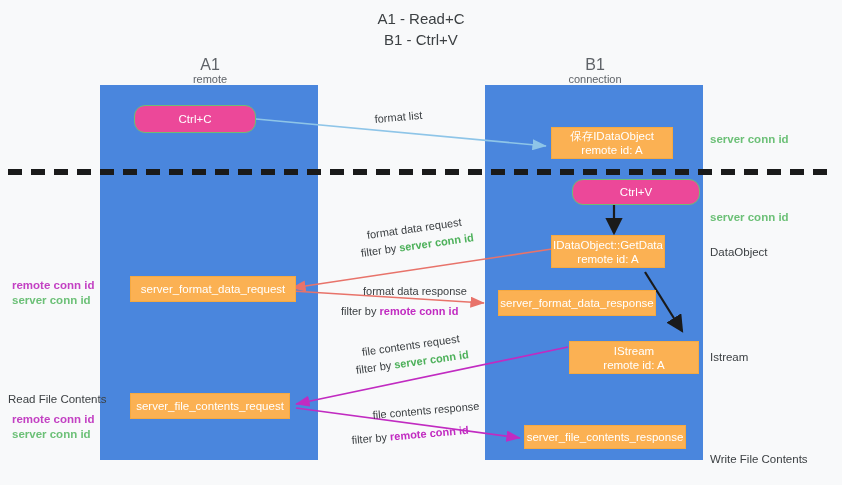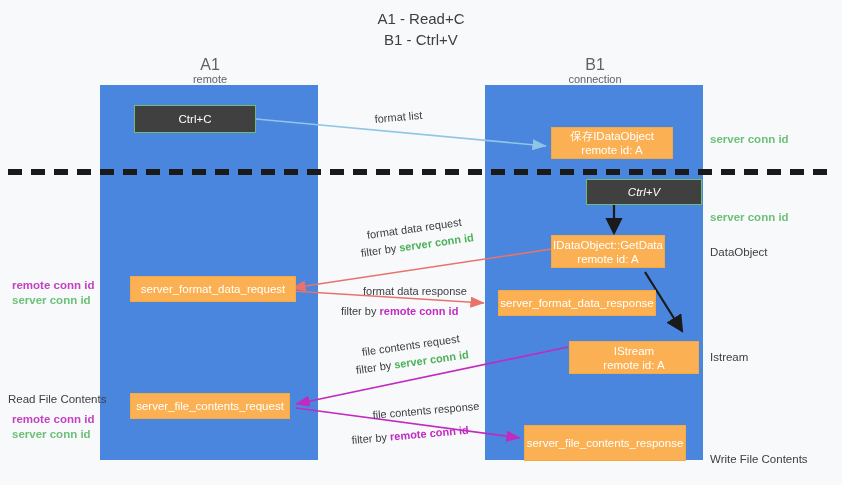--- a/index.html
+++ b/index.html
@@ -24,21 +24,21 @@
   .col-head .sub{display:block;font-size:11px;}
 
   .column{position:absolute;background:#4a86dd;}
 
   .node{
     position:absolute;box-sizing:border-box;
     display:flex;flex-direction:column;align-items:center;justify-content:center;
     color:#ffffff;font-size:11.5px;line-height:14px;text-align:center;
     border:1px solid rgba(255,255,255,0.25);
   }
-  .node.green{background:#404040;border-color:#6fbc74;}
+  .node.green{background:#ec4899;border-color:#6fbc74;border-radius:11px;}
   .node.orange{background:#fbb153;border-color:#f5a941;align-items:center;}
   .node .l2{font-size:11.5px;}
 
   .edge-label{
     position:absolute;font-size:11px;line-height:15px;color:#3c4043;white-space:nowrap;
   }
   .edge-label.rot{transform-origin:left top;}
   .green-t{color:#4eb15b;font-weight:bold;}
   .mag-t{color:#c12bc1;font-weight:bold;}
 
@@ -104,21 +104,21 @@
 
   <div class="node green" style="left:134px;top:105px;width:122px;height:28px;">
     <span>Ctrl+C</span>
   </div>
 
   <div class="node orange" style="left:551px;top:127px;width:122px;height:32px;">
     <span>保存IDataObject</span>
     <span class="l2">remote id: A</span>
   </div>
 
-  <div class="node green" style="left:586px;top:179px;width:116px;height:26px;font-style:italic;">
+  <div class="node green" style="left:572px;top:179px;width:128px;height:26px;">
     <span>Ctrl+V</span>
   </div>
 
   <div class="node orange" style="left:551px;top:235px;width:114px;height:33px;">
     <span>IDataObject::GetData</span>
     <span class="l2">remote id: A</span>
   </div>
 
   <div class="node orange" style="left:569px;top:341px;width:130px;height:33px;">
     <span>IStream</span>
@@ -130,21 +130,21 @@
   </div>
 
   <div class="node orange" style="left:489px;top:290px;width:158px;height:26px;margin-left:9px;">
     <span>server_format_data_response</span>
   </div>
 
   <div class="node orange" style="left:130px;top:393px;width:160px;height:26px;">
     <span>server_file_contents_request</span>
   </div>
 
-  <div class="node orange" style="left:524px;top:425px;width:162px;height:36px;">
+  <div class="node orange" style="left:524px;top:425px;width:162px;height:24px;">
     <span>server_file_contents_response</span>
   </div>
 
   <div class="edge-label rot" style="left:374px;top:112px;transform:rotate(-5deg);">format list</div>
 
   <div class="edge-label rot" style="left:366px;top:228px;transform:rotate(-8deg);">format data request</div>
   <div class="edge-label rot" style="left:360px;top:246px;transform:rotate(-8deg);">
     <span>filter by </span><span class="green-t">server conn id</span>
   </div>
 

